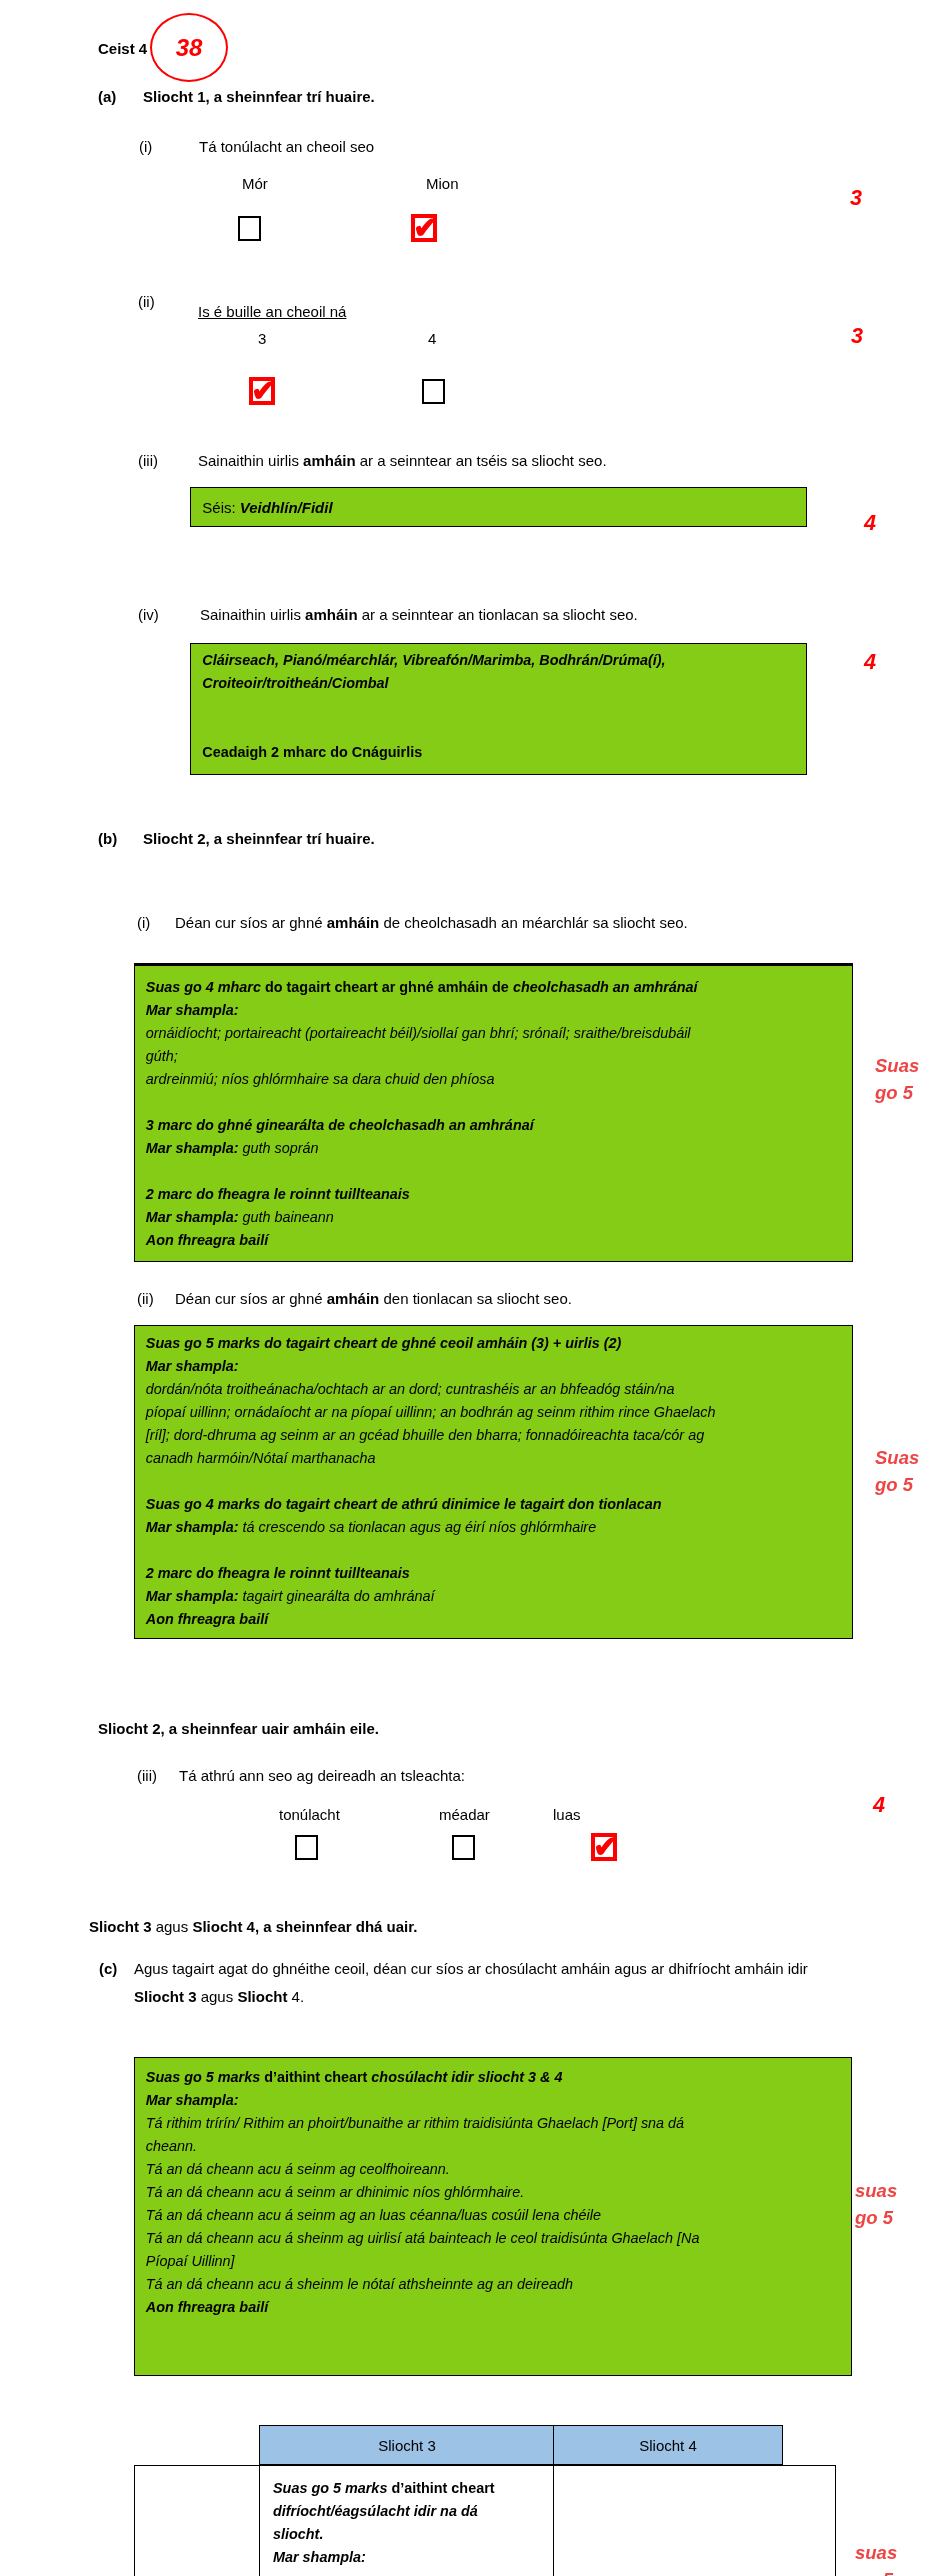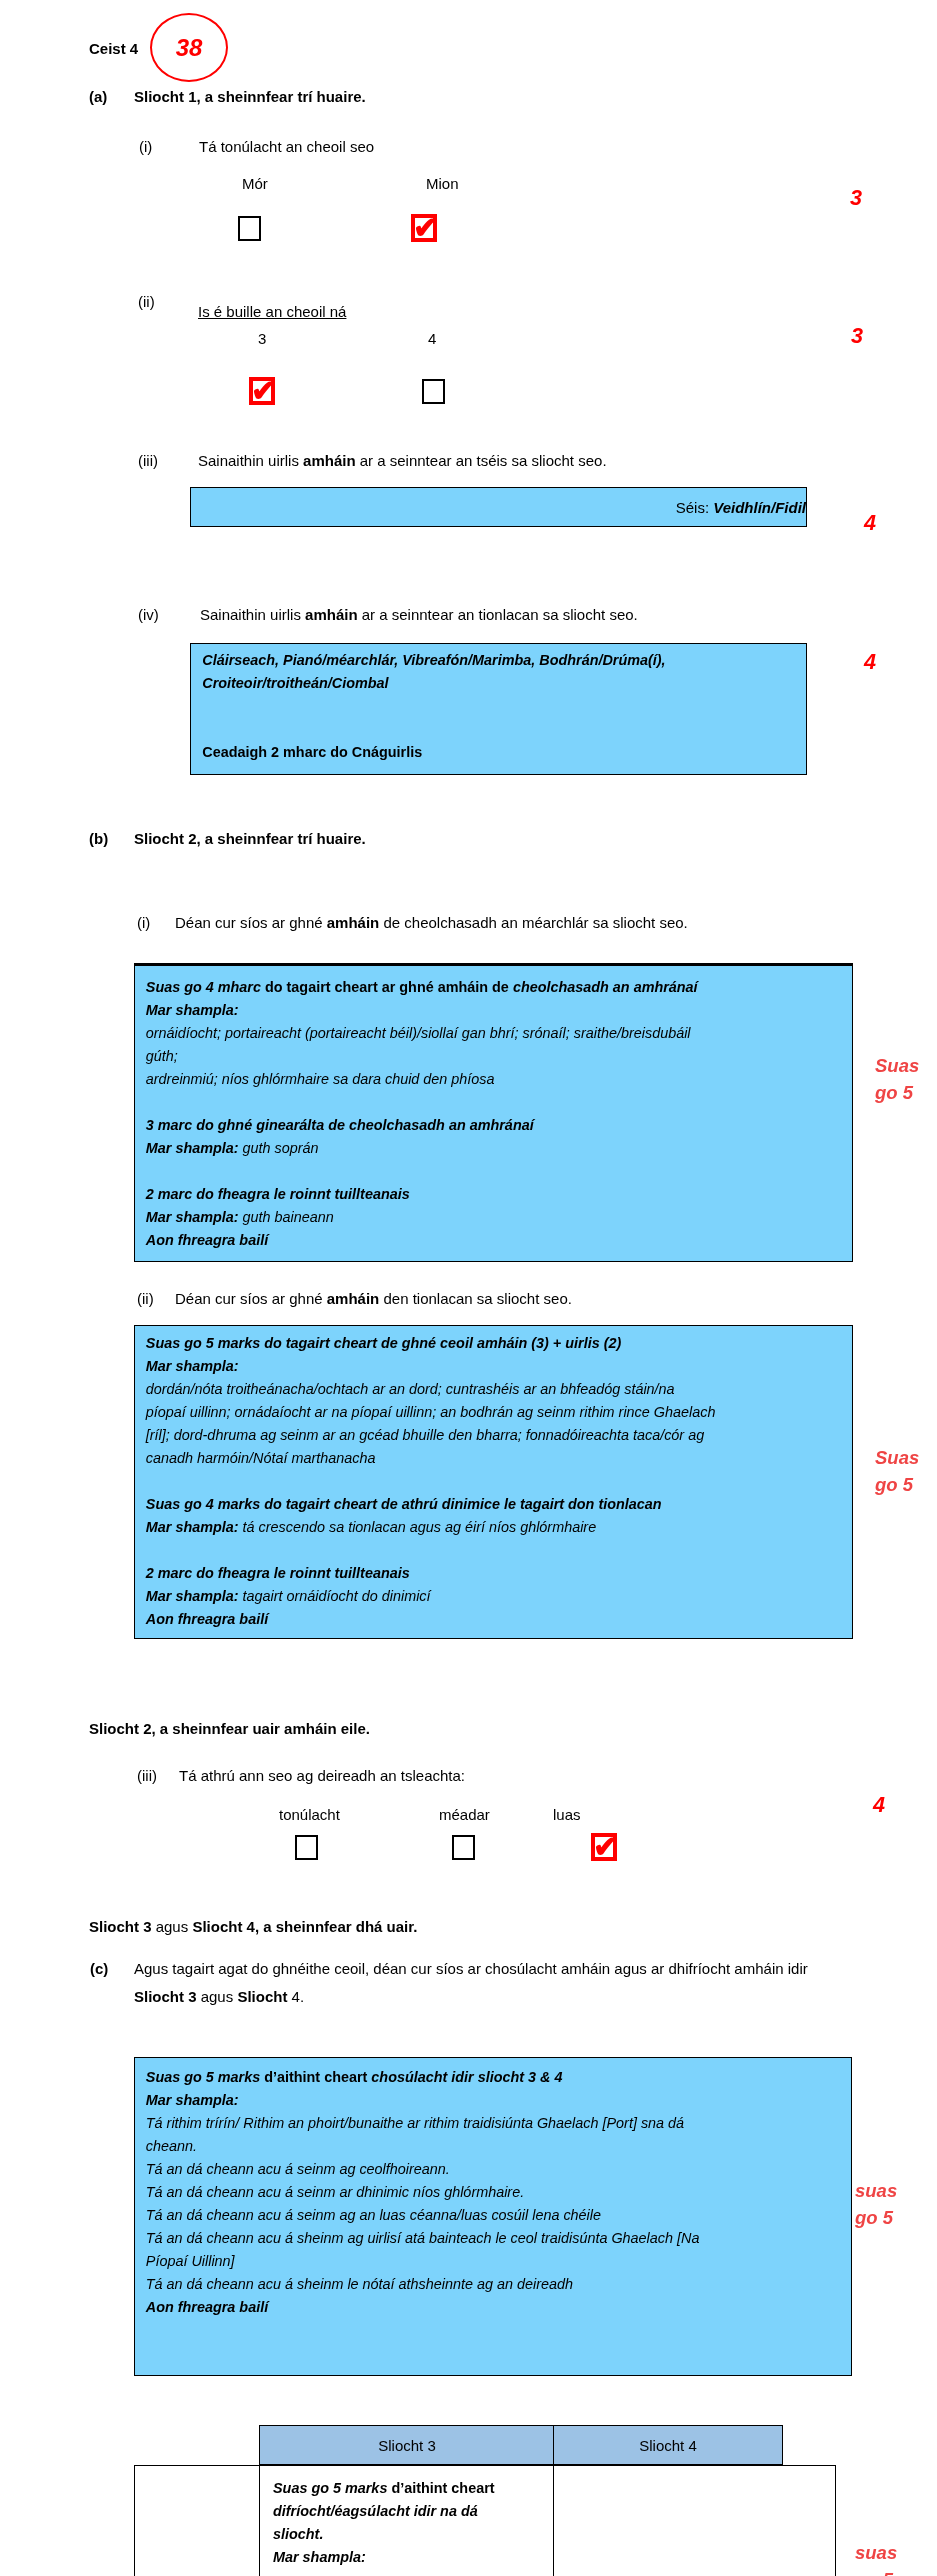--- a/index.html
+++ b/index.html
@@ -1,32 +1,32 @@
 <!DOCTYPE html>
 <html style="font-size:8.2px"><head>
 <meta charset="utf-8">
 <style>
   html,body{margin:0;padding:0;background:#ffffff;}
   .page{position:relative;width:937px;height:2990px;background:#ffffff;
         font-family:"Liberation Sans",sans-serif;color:#000;overflow:hidden;}
   .t{position:absolute;font-size:15px;line-height:17.5px;white-space:nowrap;}
-  .b{font-weight:700;}
+  .b{font-weight:700;margin-left:9px;}
   .s-r{font-weight:400;font-style:normal;}
   .s-b{font-weight:700;font-style:normal;}
   .s-i{font-weight:400;font-style:italic;}
   .s-bi{font-weight:700;font-style:italic;}
   .red-num{position:absolute;color:#ff0000;font-size:21.6px;font-weight:700;font-style:italic;line-height:1;}
   .red-upto{position:absolute;color:#ef4444;font-size:18.5px;font-weight:700;font-style:italic;line-height:27px;white-space:nowrap;}
   .ellipse{position:absolute;left:150px;top:13px;width:78px;height:69px;border:2.1px solid #ff0000;
            border-radius:50%;box-sizing:border-box;display:flex;align-items:center;justify-content:center;}
   .ellipse span{color:#ff0000;font-size:24px;font-weight:700;font-style:italic;}
   .cb{position:absolute;width:23px;height:25px;border:2.1px solid #000;background:#fff;box-sizing:border-box;}
   .cb.checked{width:26px;height:28px;border:4.6px solid #ff0000;}
   .tick{position:absolute;left:-2.1px;bottom:-5.2px;color:#ff0000;font-size:30px;font-weight:700;line-height:1;font-style:normal;}
-  .box{position:absolute;border:1.5px solid #000;background:#7dd3fc;box-sizing:border-box;justify-content:flex-end;}
+  .box{position:absolute;border:1.5px solid #000;background:#84cc16;box-sizing:border-box;}
   .bline{height:23px;line-height:23px;font-size:14.4px;white-space:nowrap;}
   .cell .bline{height:23px;line-height:23px;}
   .box1{border-top-width:3.6px;padding:10.3px 0 0 10.8px;}
   .box2{padding:6.2px 0 0 10.8px;}
   .box3{padding:7.7px 0 0 10.8px;}
   .boxiv{padding:4.6px 0 0 11.3px;}
   .seisbox{display:flex;align-items:center;padding-left:11.3px;font-size:15px;}
   .th{position:absolute;background:#9CC2E5;border:1.5px solid #000;box-sizing:border-box;
       display:flex;align-items:center;justify-content:center;font-size:15px;}
   .cell{position:absolute;border:1.5px solid #000;box-sizing:border-box;background:#fff;padding:11.3px 0 0 13px;}
@@ -114,21 +114,21 @@
       <div class="bline"><span class="s-bi">Mar shampla:</span></div>
       <div class="bline"><span class="s-i">dordán/nóta troitheánacha/ochtach ar an dord; cuntrashéis ar an bhfeadóg stáin/na</span></div>
       <div class="bline"><span class="s-i">píopaí uillinn; ornádaíocht ar na píopaí uillinn; an bodhrán ag seinm rithim rince Ghaelach</span></div>
       <div class="bline"><span class="s-i">[ríl]; dord-dhruma ag seinm ar an gcéad bhuille den bharra; fonnadóireachta taca/cór ag</span></div>
       <div class="bline"><span class="s-i">canadh harmóin/Nótaí marthanacha</span></div>
       <div class="bline">&nbsp;</div>
       <div class="bline"><span class="s-bi">Suas go 4 marks do tagairt cheart de athrú dinimice le tagairt don tionlacan</span></div>
       <div class="bline"><span class="s-bi">Mar shampla: </span><span class="s-i">tá crescendo sa tionlacan agus ag éirí níos ghlórmhaire</span></div>
       <div class="bline">&nbsp;</div>
       <div class="bline"><span class="s-bi">2 marc do fheagra le roinnt tuillteanais</span></div>
-      <div class="bline"><span class="s-bi">Mar shampla: </span><span class="s-i">tagairt ornáidíocht do dinimicí</span></div>
+      <div class="bline"><span class="s-bi">Mar shampla: </span><span class="s-i">tagairt ginearálta do amhránaí</span></div>
       <div class="bline"><span class="s-bi">Aon fhreagra bailí</span></div>
     </div>
   <div class="red-upto" style="left:875px;top:1444px;">
     <div>Suas</div>
     <div>go 5</div>
   </div>
 
   <div class="t b" style="left:89px;top:1720px;">Sliocht 2, a sheinnfear uair amháin eile.</div>
 
   <div class="t" style="left:137px;top:1767px;">(iii)</div>

